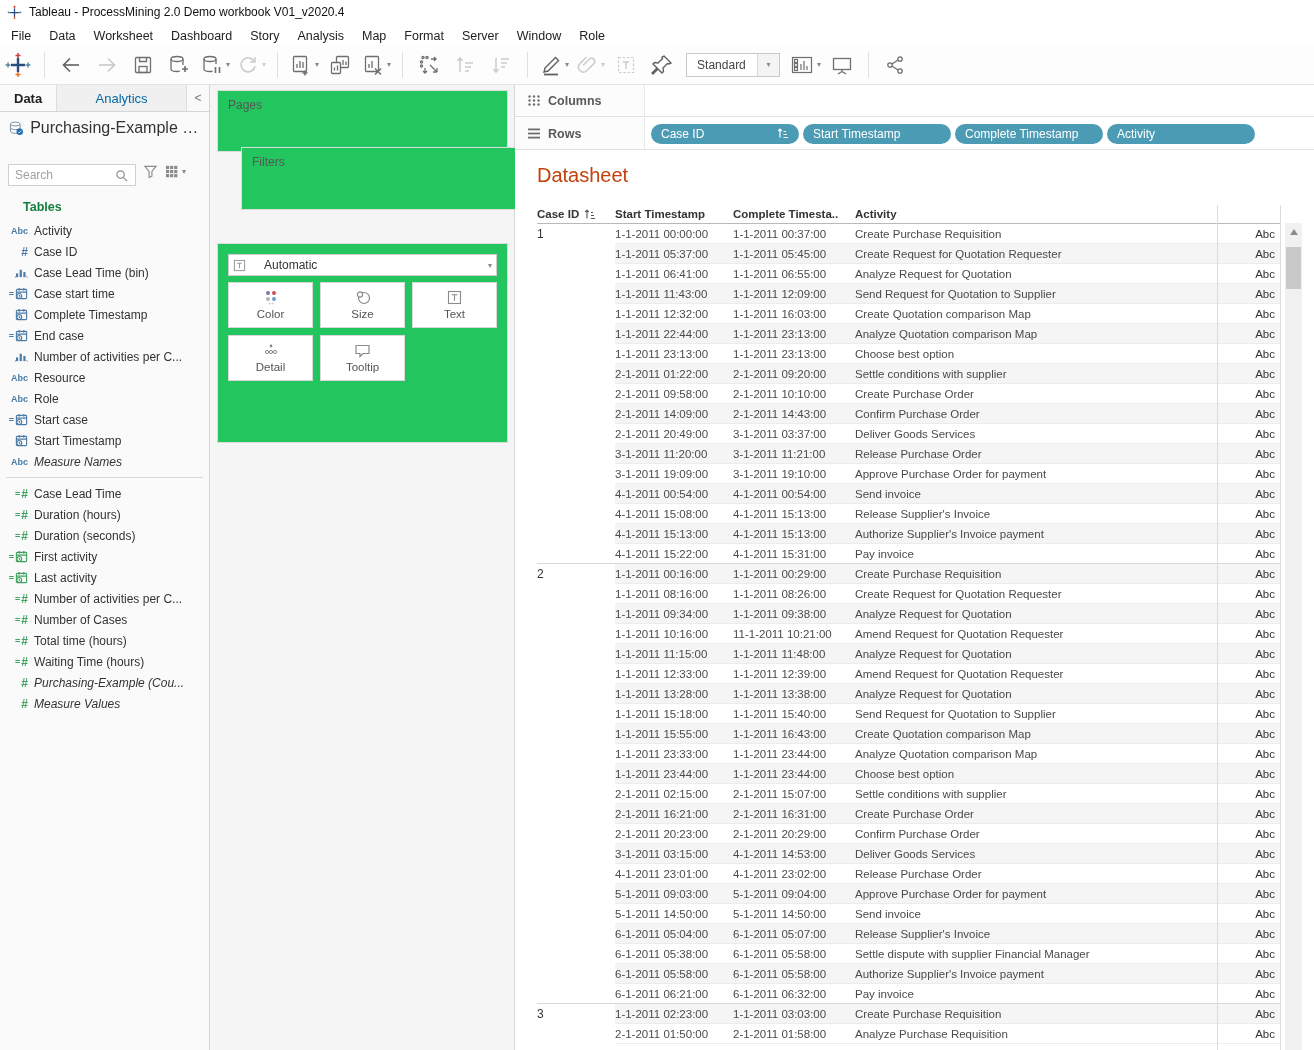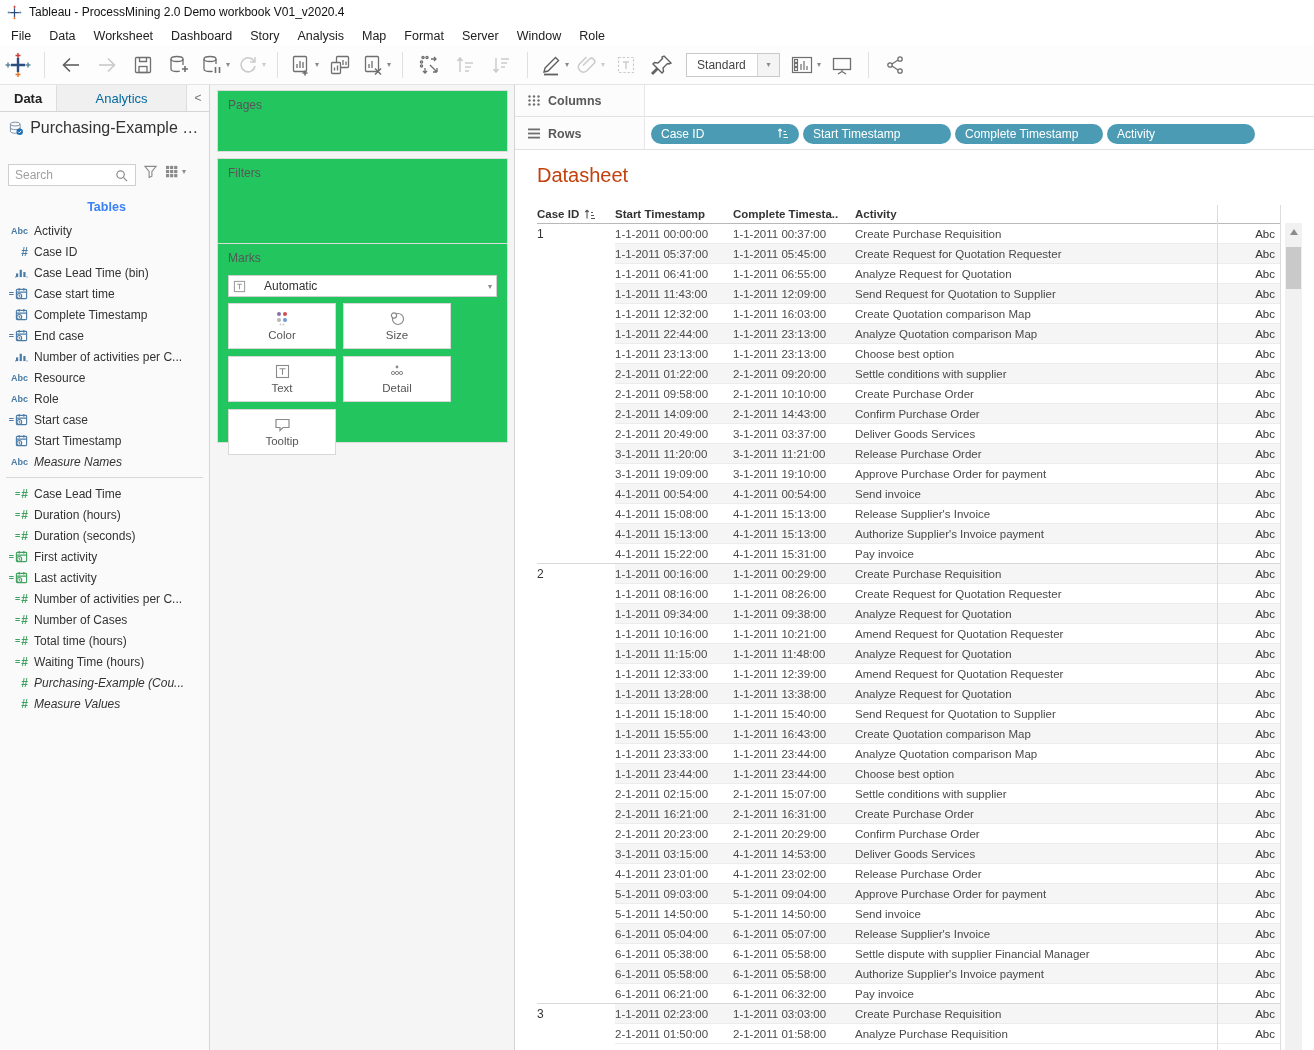--- a/index.html
+++ b/index.html
@@ -32,44 +32,44 @@
   .side-tab.active { font-weight:bold; color:#222; background:#fafafa; }
   .side-tab.inactive { color:#0369a1; background:#f0f0f0; border-left:1px solid #ddd; border-right:1px solid #ddd; flex:1; justify-content:center; }
   .side-collapse { width:22px; display:flex; align-items:center; justify-content:center; color:#777; font-size:12px; }
   #datasource-row { display:flex; align-items:center; height:28px; padding:0 8px; margin-top:2px; }
   #datasource-row .ds-label { font-size:16px; color:#333; margin-left:6px; white-space:nowrap; overflow:hidden; text-overflow:ellipsis; }
   #search-row { display:flex; align-items:flex-start; padding:4px 6px 4px 8px; margin-top:18px; }
   #search-box { position:relative; width:128px; height:22px; border:1px solid #cfcfcf; background:#fff; display:flex; align-items:center; }
   #search-box input { border:none; outline:none; width:106px; font-size:12px; padding-left:6px; color:#333; background:transparent; font-family:"Liberation Sans",sans-serif; }
   #search-box input::placeholder { color:#a0a0a0; }
   .side-icon-btn { margin-left:7px; display:flex; align-items:center; }
-  #tables-header { font-size:12.5px; font-weight:bold; color:#3b82f6; padding:10px 0 4px 4px;text-align:center; }
+  #tables-header { font-size:12.5px; font-weight:bold; color:#15803d; padding:10px 0 4px 23px; }
   #field-list { padding-top:2px; }
   .frow { display:flex; align-items:center; height:21px; padding-left:8px; cursor:default; }
   .ficon { width:26px; display:flex; align-items:center; justify-content:flex-end; padding-right:6px; font-weight:bold; }
   .ficon .eq { font-size:9px; font-weight:bold; margin-right:1px; }
   .ficon.blue { color:#4a7ba6; }
   .ficon.green { color:#3fa15f; }
   .ficon .abc { font-size:9px; letter-spacing:0; }
   .ficon .hash { font-size:12px; }
   .flabel { font-size:12px; color:#333; white-space:nowrap; overflow:hidden; text-overflow:ellipsis; flex:1; }
   .flabel.it { font-style:italic; }
   .fsep { height:1px; background:#d8d8d8; margin:5px 6px 5px 6px; }
 
   
   #cards-panel { position:absolute; left:210px; top:85px; width:305px; height:965px; background:#f5f5f5; border-right:1px solid #d5d5d5; }
   .card { position:absolute; left:7px; width:291px; background:#22c55e; border:1px solid #dcdcdc; }
   .card-label { font-size:12px; color:#575757; padding:7px 0 0 10px; }
   #card-pages { top:5px; height:62px; }
-  #card-filters { top:73px; height:90px; }
+  #card-filters { top:62px; height:63px;margin-left:24px; }
   #card-marks { top:158px; height:200px; }
   #marks-dropdown { margin:10px 10px 0 10px; height:22px; border:1px solid #cfcfcf; background:#fff; display:flex; align-items:center; padding:0 4px; }
   #marks-dropdown .md-label { font-size:12px; color:#333; margin-left:18px; flex:1; }
   .marks-grid { display:flex; flex-wrap:wrap; padding:6px 10px 0 10px; gap:7px; }
-  .mark-btn { width:108px; height:46px; background:#fff; border:1px solid #d8d8d8; display:flex; flex-direction:column; align-items:center; justify-content:center; }
+  .mark-btn { width:85px; height:46px; background:#fff; border:1px solid #d8d8d8; display:flex; flex-direction:column; align-items:center; justify-content:center; }
   .mark-btn .mb-label { font-size:11.5px; color:#555; margin-top:3px; }
 
   
   #shelf-columns, #shelf-rows { position:absolute; left:515px; width:799px; height:32px; background:#fff; border-bottom:1px solid #e1e1e1; display:flex; }
   #shelf-columns { top:85px; }
   #shelf-rows { top:118px; }
   .shelf-label { width:130px; display:flex; align-items:center; padding-left:12px; border-right:1px solid #e8e8e8; background:#fcfcfc;font-weight:bold; }
   .shelf-label .sl-text { font-size:12.5px; color:#595959; margin-left:7px; }
   .shelf-content { flex:1; display:flex; align-items:center; padding-left:6px; gap:4px; }
   .pill { width:148px; height:20px; border-radius:10px; background:var(--pill,#4c9bb4); color:#fff; font-size:12px; display:flex; align-items:center; padding:0 10px; justify-content:space-between; }
@@ -544,21 +544,20 @@
 </div>
 
 <div id="cards-panel">
   <div class="card" id="card-pages">
     <div class="card-label">Pages</div>
   </div>
   <div class="card" id="card-filters">
     <div class="card-label">Filters</div>
   </div>
   <div class="card" id="card-marks">
-    <div class="card-label">Marks</div>
     <div id="marks-dropdown">
       <svg width="13" height="13" viewBox="0 0 14 14" fill="none" stroke="#9a9a9a" stroke-width="1.1">
           <rect x="1.5" y="1.5" width="11" height="11"></rect>
           <path d="M4.5 4.5h5M7 4.5v5.5"></path>
         </svg>
       <span class="md-label">Automatic</span>
       <span class="caret">▾</span>
     </div>
     <div class="marks-grid">
       <div class="mark-btn">
@@ -809,21 +808,21 @@
       <div class="trow band">
         <div class="tc tc-case"></div>
         <div class="tc tc-start">1-1-2011 09:34:00</div>
         <div class="tc tc-complete">1-1-2011 09:38:00</div>
         <div class="tc tc-activity">Analyze Request for Quotation</div>
         <div class="tc tc-abc">Abc</div>
       </div>
       <div class="trow">
         <div class="tc tc-case"></div>
         <div class="tc tc-start">1-1-2011 10:16:00</div>
-        <div class="tc tc-complete">1-1-2011 10:21:00</div>
+        <div class="tc tc-complete">11-1-2011 10:21:00</div>
         <div class="tc tc-activity">Amend Request for Quotation Requester</div>
         <div class="tc tc-abc">Abc</div>
       </div>
       <div class="trow band">
         <div class="tc tc-case"></div>
         <div class="tc tc-start">1-1-2011 11:15:00</div>
         <div class="tc tc-complete">1-1-2011 11:48:00</div>
         <div class="tc tc-activity">Analyze Request for Quotation</div>
         <div class="tc tc-abc">Abc</div>
       </div>

